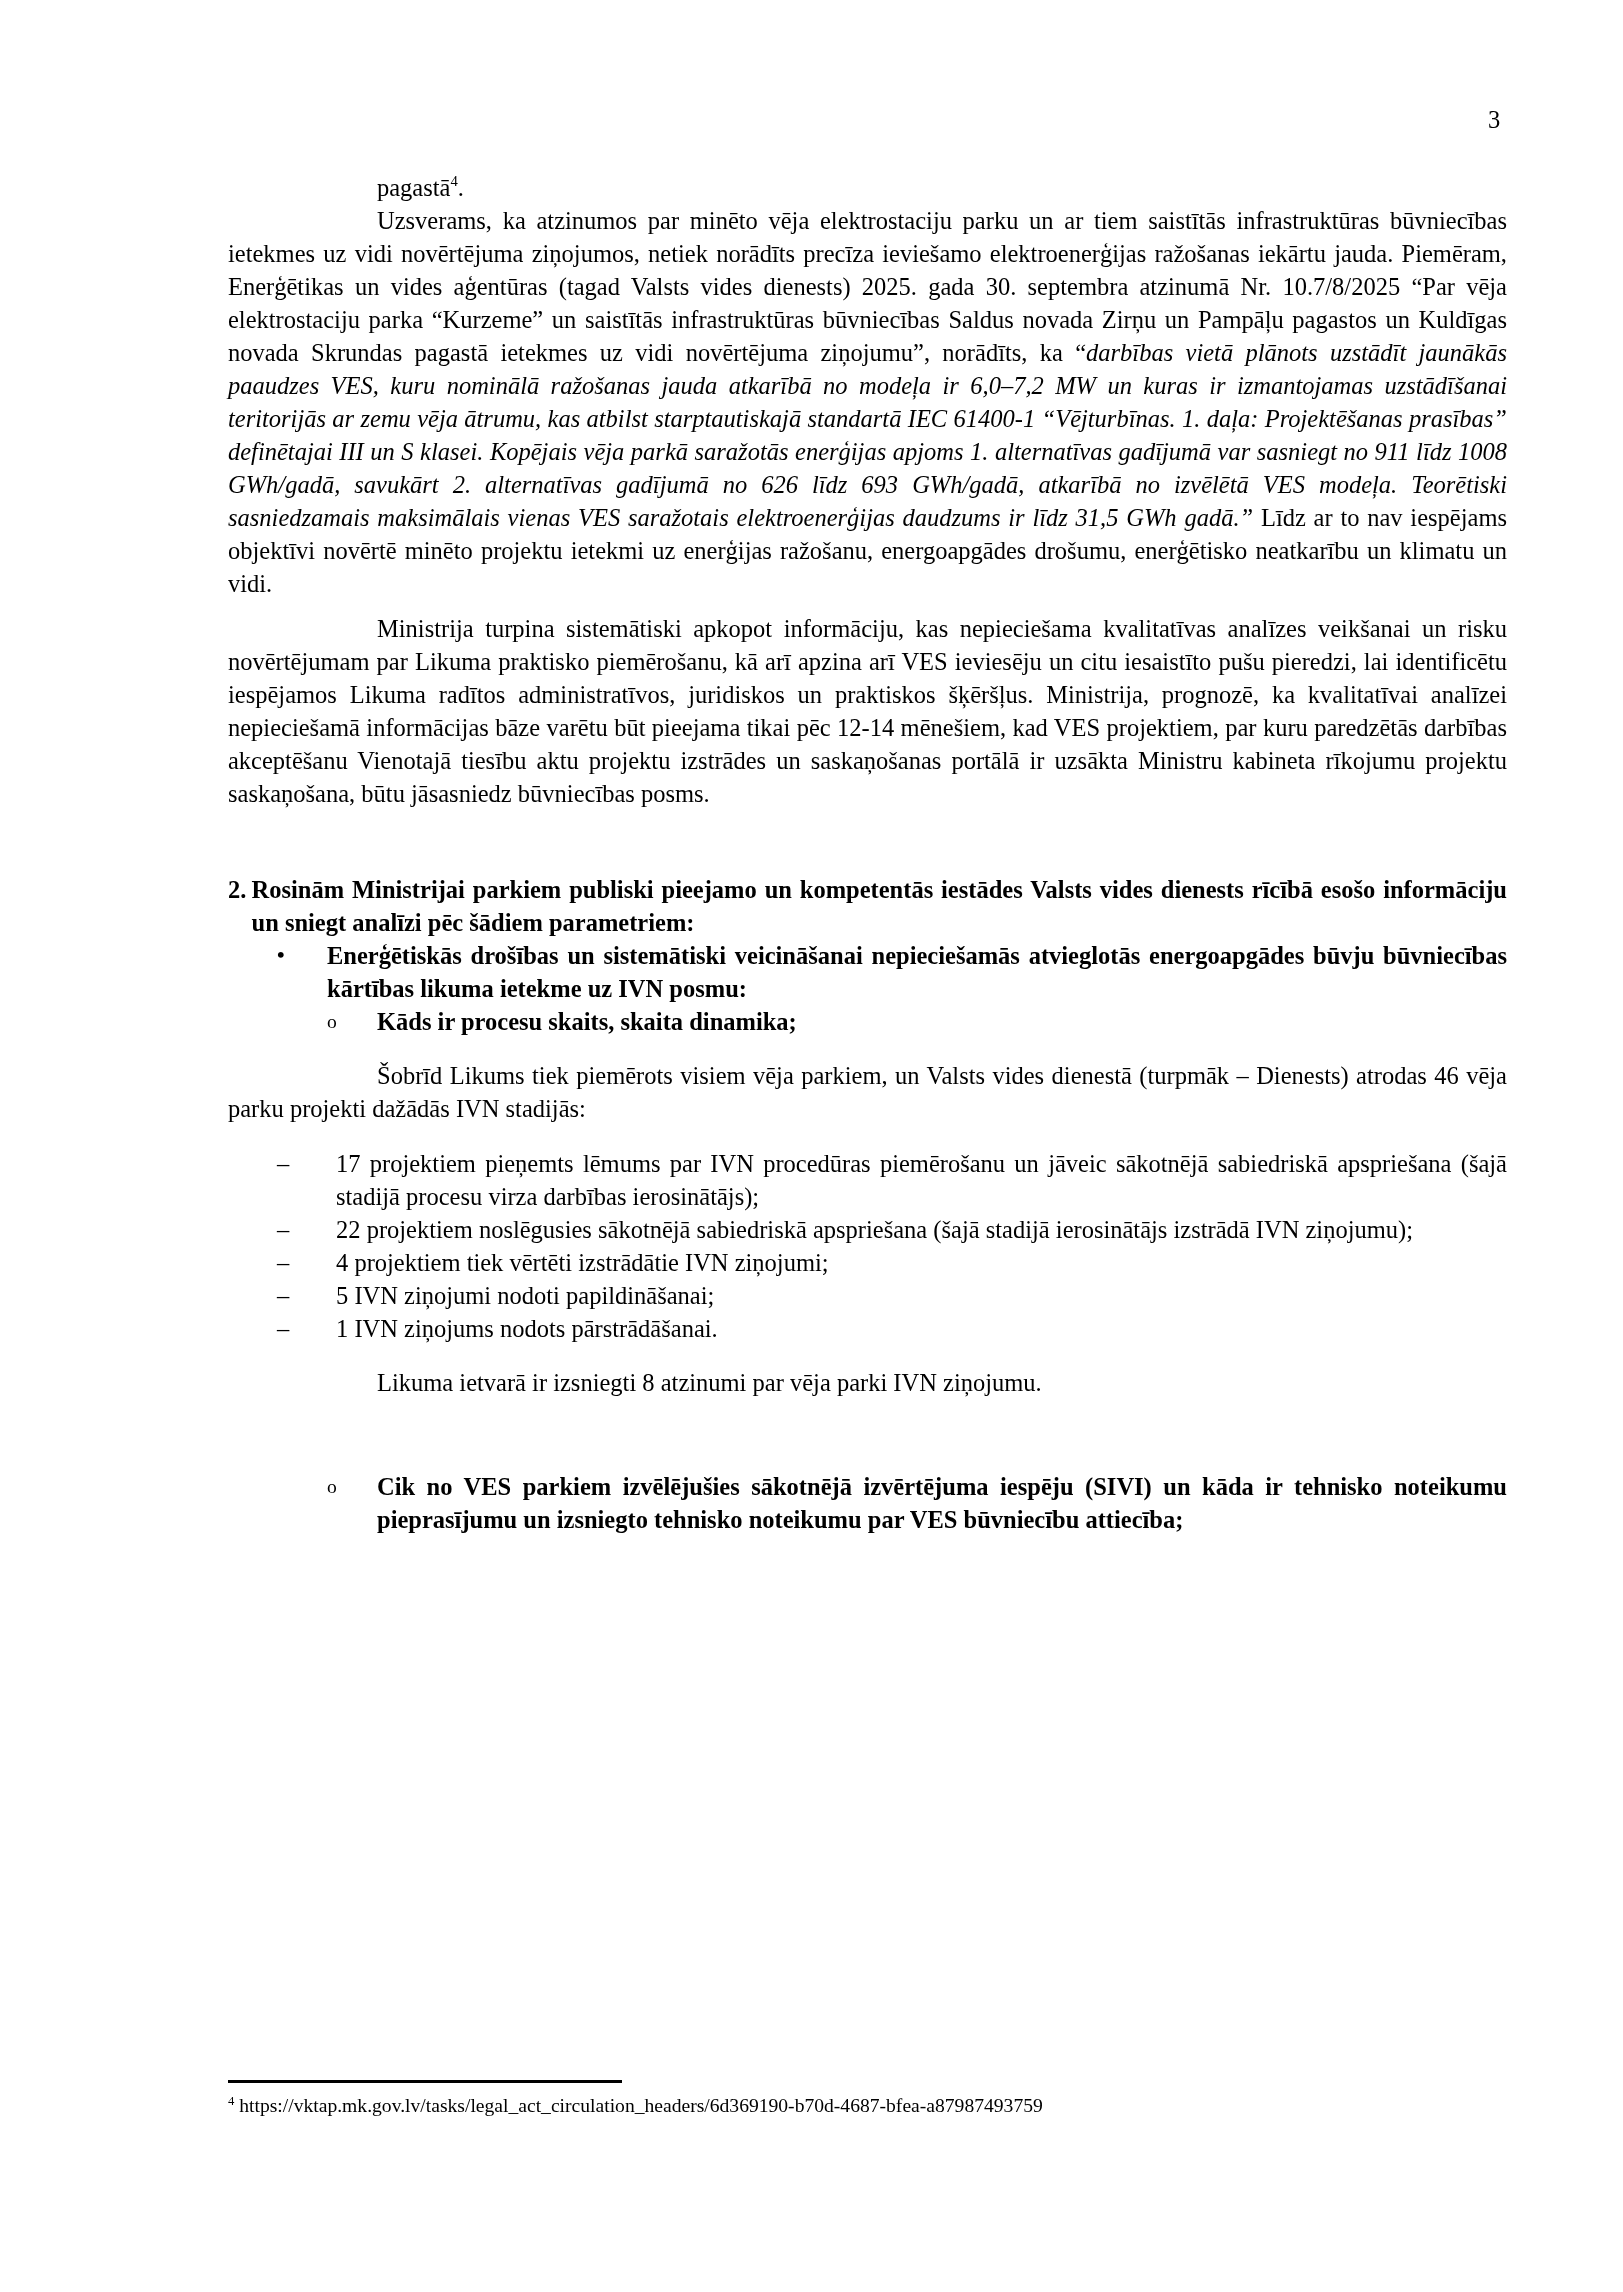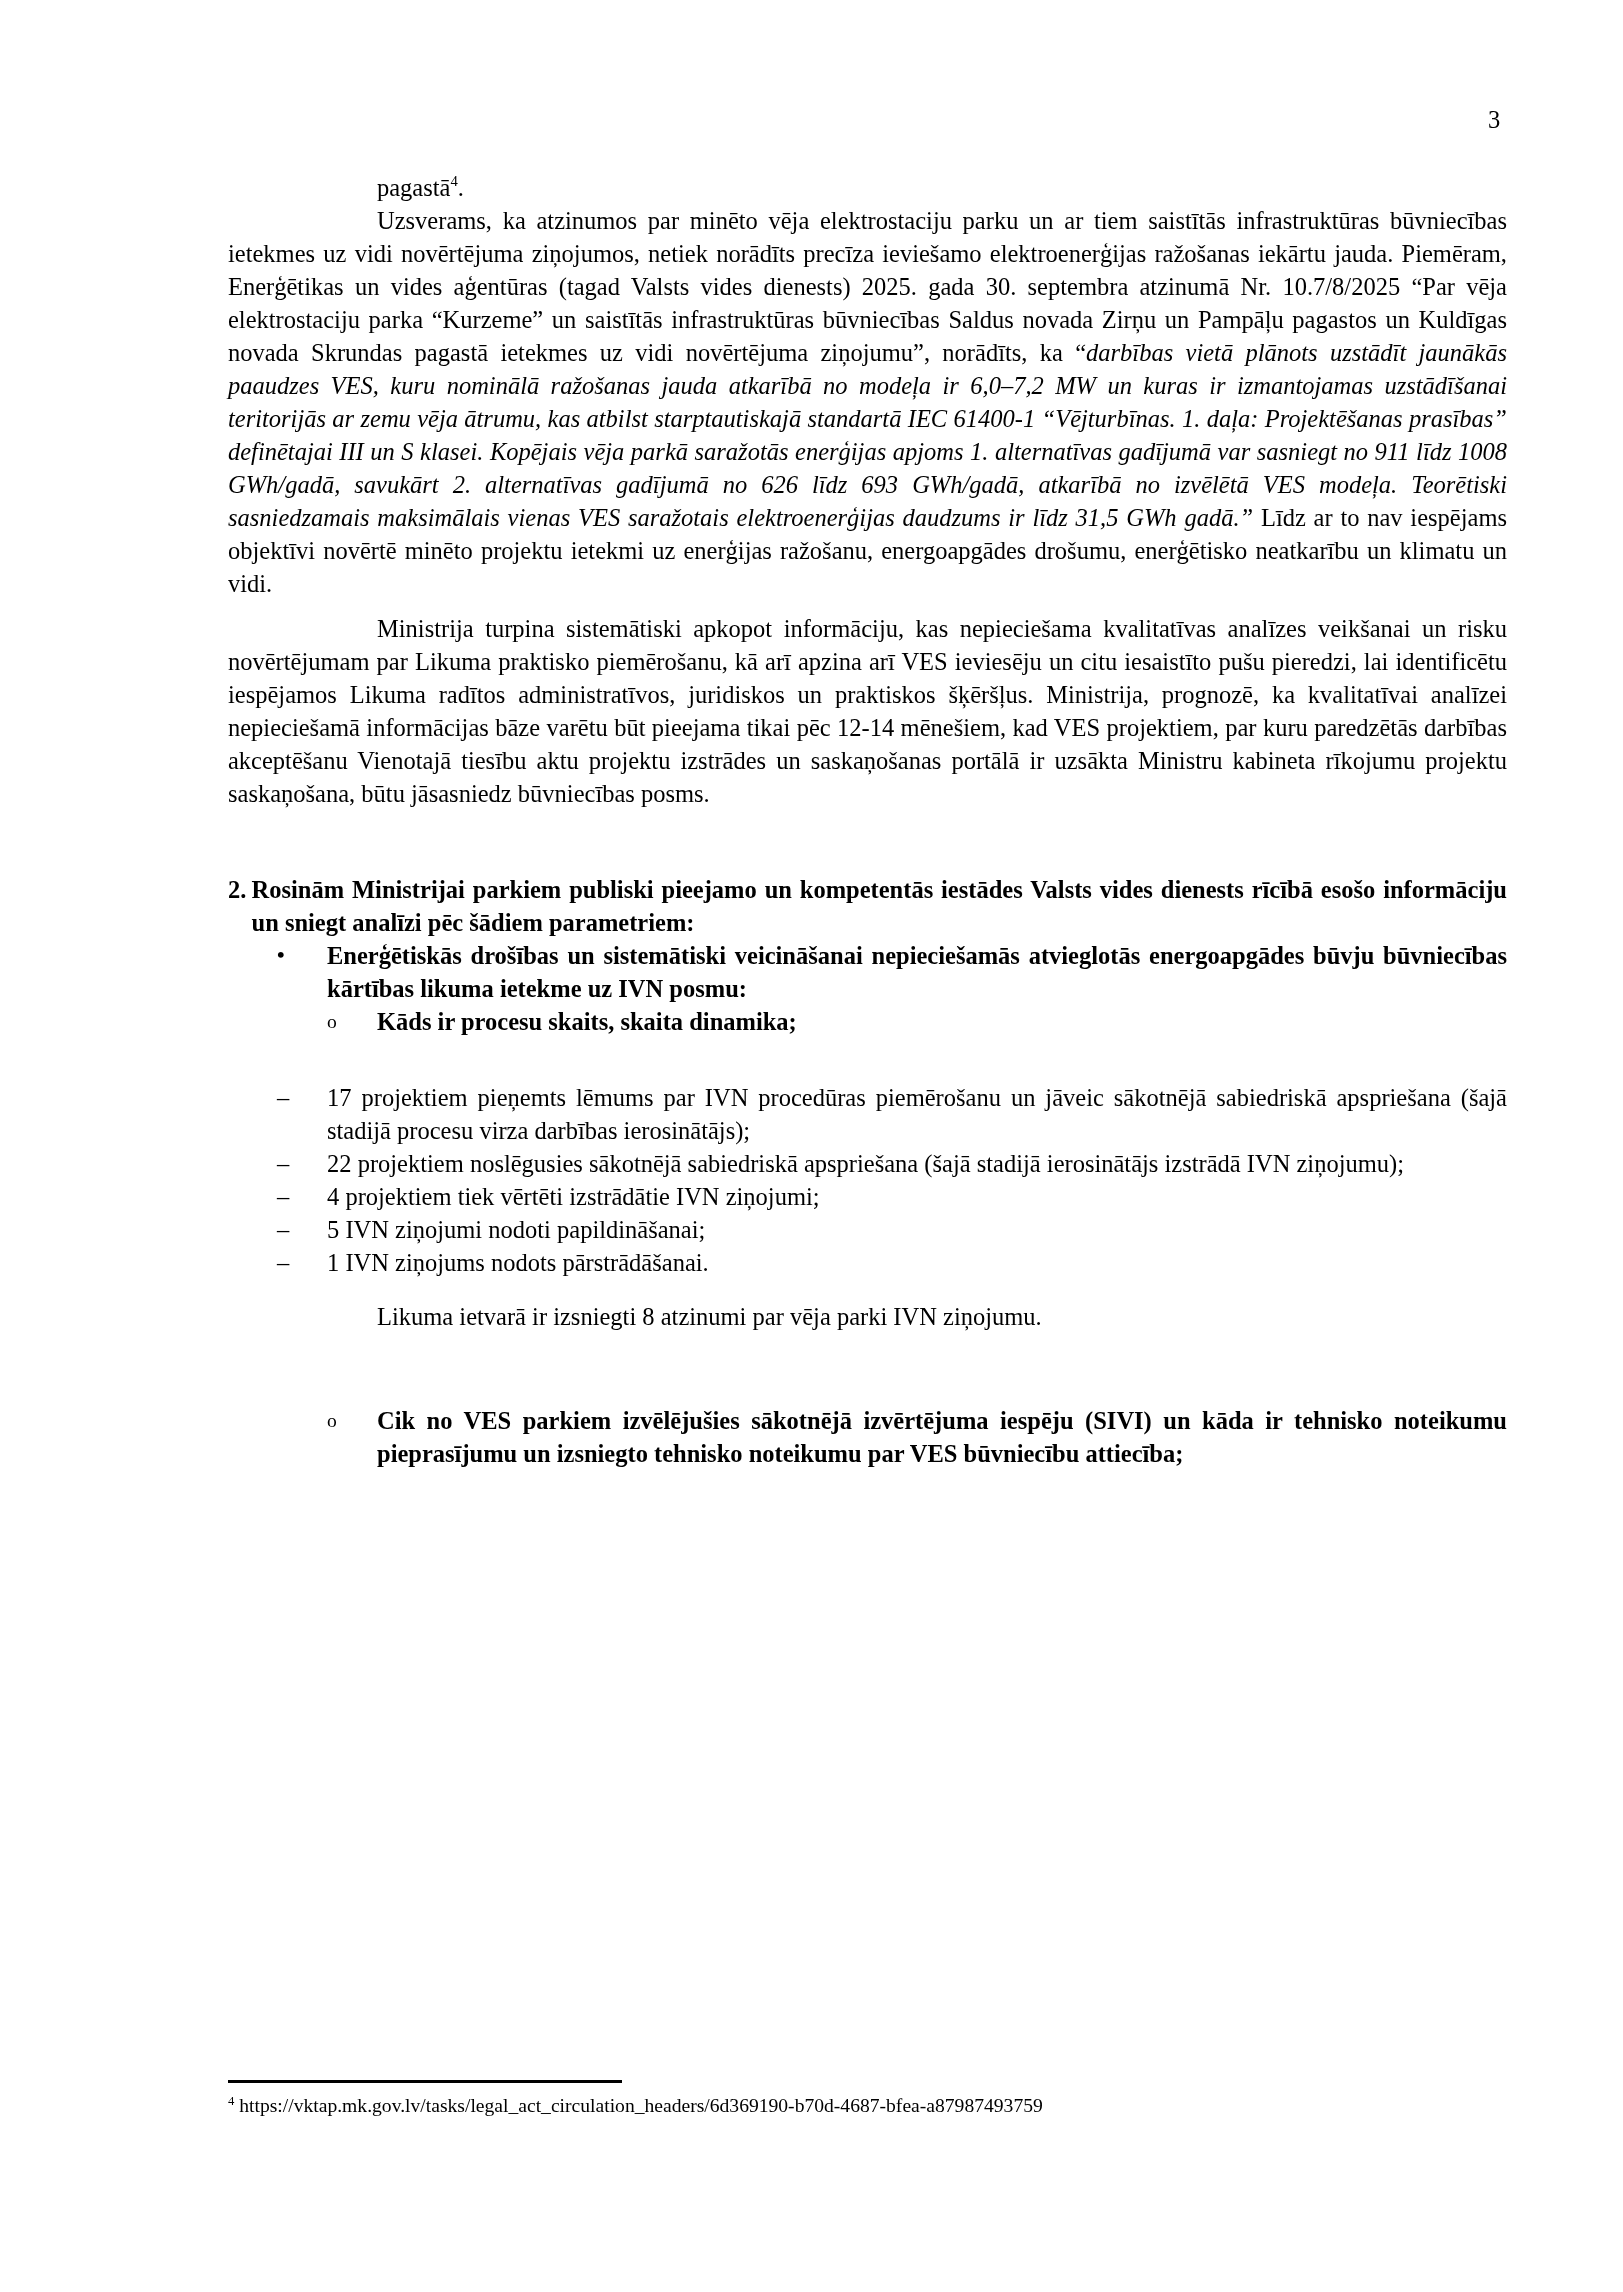--- a/index.html
+++ b/index.html
@@ -21,21 +21,21 @@
   .numbered .txt { flex: 1; text-align: justify; }
   .bullet { display: flex; font-weight: bold; padding-left: 49px; }
   .bullet .mark { width: 50px; flex: none; font-size: 21.6px; }
   .bullet .txt { flex: 1; text-align: justify; }
   .subbullet { display: flex; font-weight: bold; padding-left: 99px; }
   .subbullet .mark { width: 50px; flex: none; font-weight: normal; font-size: 19.6px; }
   .subbullet .txt { flex: 1; text-align: justify; }
   .dash-list { margin: 0; padding: 0; list-style: none; }
   .dash-item { display: flex; padding-left: 49px; }
   .dash-item .mark { width: 50px; flex: none; }
-  .dash-item .txt { flex: 1; text-align: justify; }
+  .dash-item .txt { flex: 1; text-align: justify; margin-left: 9px; }
   .it { font-style: italic; }
   .footnote-rule { position: absolute; left: 228px; top: 2080px; width: 394px; height: 2.9px; background: #000; }
   .footnote { position: absolute; left: 228px; top: 2094px; font-size: 19.6px; line-height: 23.5px; }
   .footnote sup { font-size: 12.7px; vertical-align: 6.9px; }
 </style>
 </head>
 <body>
 
 <div class="page-number">3</div>
 
@@ -62,20 +62,21 @@
     <span class="txt">Enerģētiskās drošības un sistemātiski veicināšanai nepieciešamās atvieglotās energoapgādes būvju būvniecības kārtības likuma ietekme uz IVN posmu:</span>
   </div>
 
   <div class="subbullet">
     <span class="mark">o</span>
     <span class="txt">Kāds ir procesu skaits, skaita dinamika;</span>
   </div>
 
   <div class="gap-m"></div>
 
+  <p class="indent">Šobrīd Likums tiek piemērots visiem vēja parkiem, un Valsts vides dienestā (turpmāk – Dienests) atrodas 46 vēja parku projekti dažādās IVN stadijās:</p>
 
   <div class="gap-m"></div>
 
   <ul class="dash-list">
     <li class="dash-item">
         <span class="mark">–</span>
         <span class="txt">17 projektiem pieņemts lēmums par IVN procedūras piemērošanu un jāveic sākotnējā sabiedriskā apspriešana (šajā stadijā procesu virza darbības ierosinātājs);</span>
       </li>
     <li class="dash-item">
         <span class="mark">–</span>

